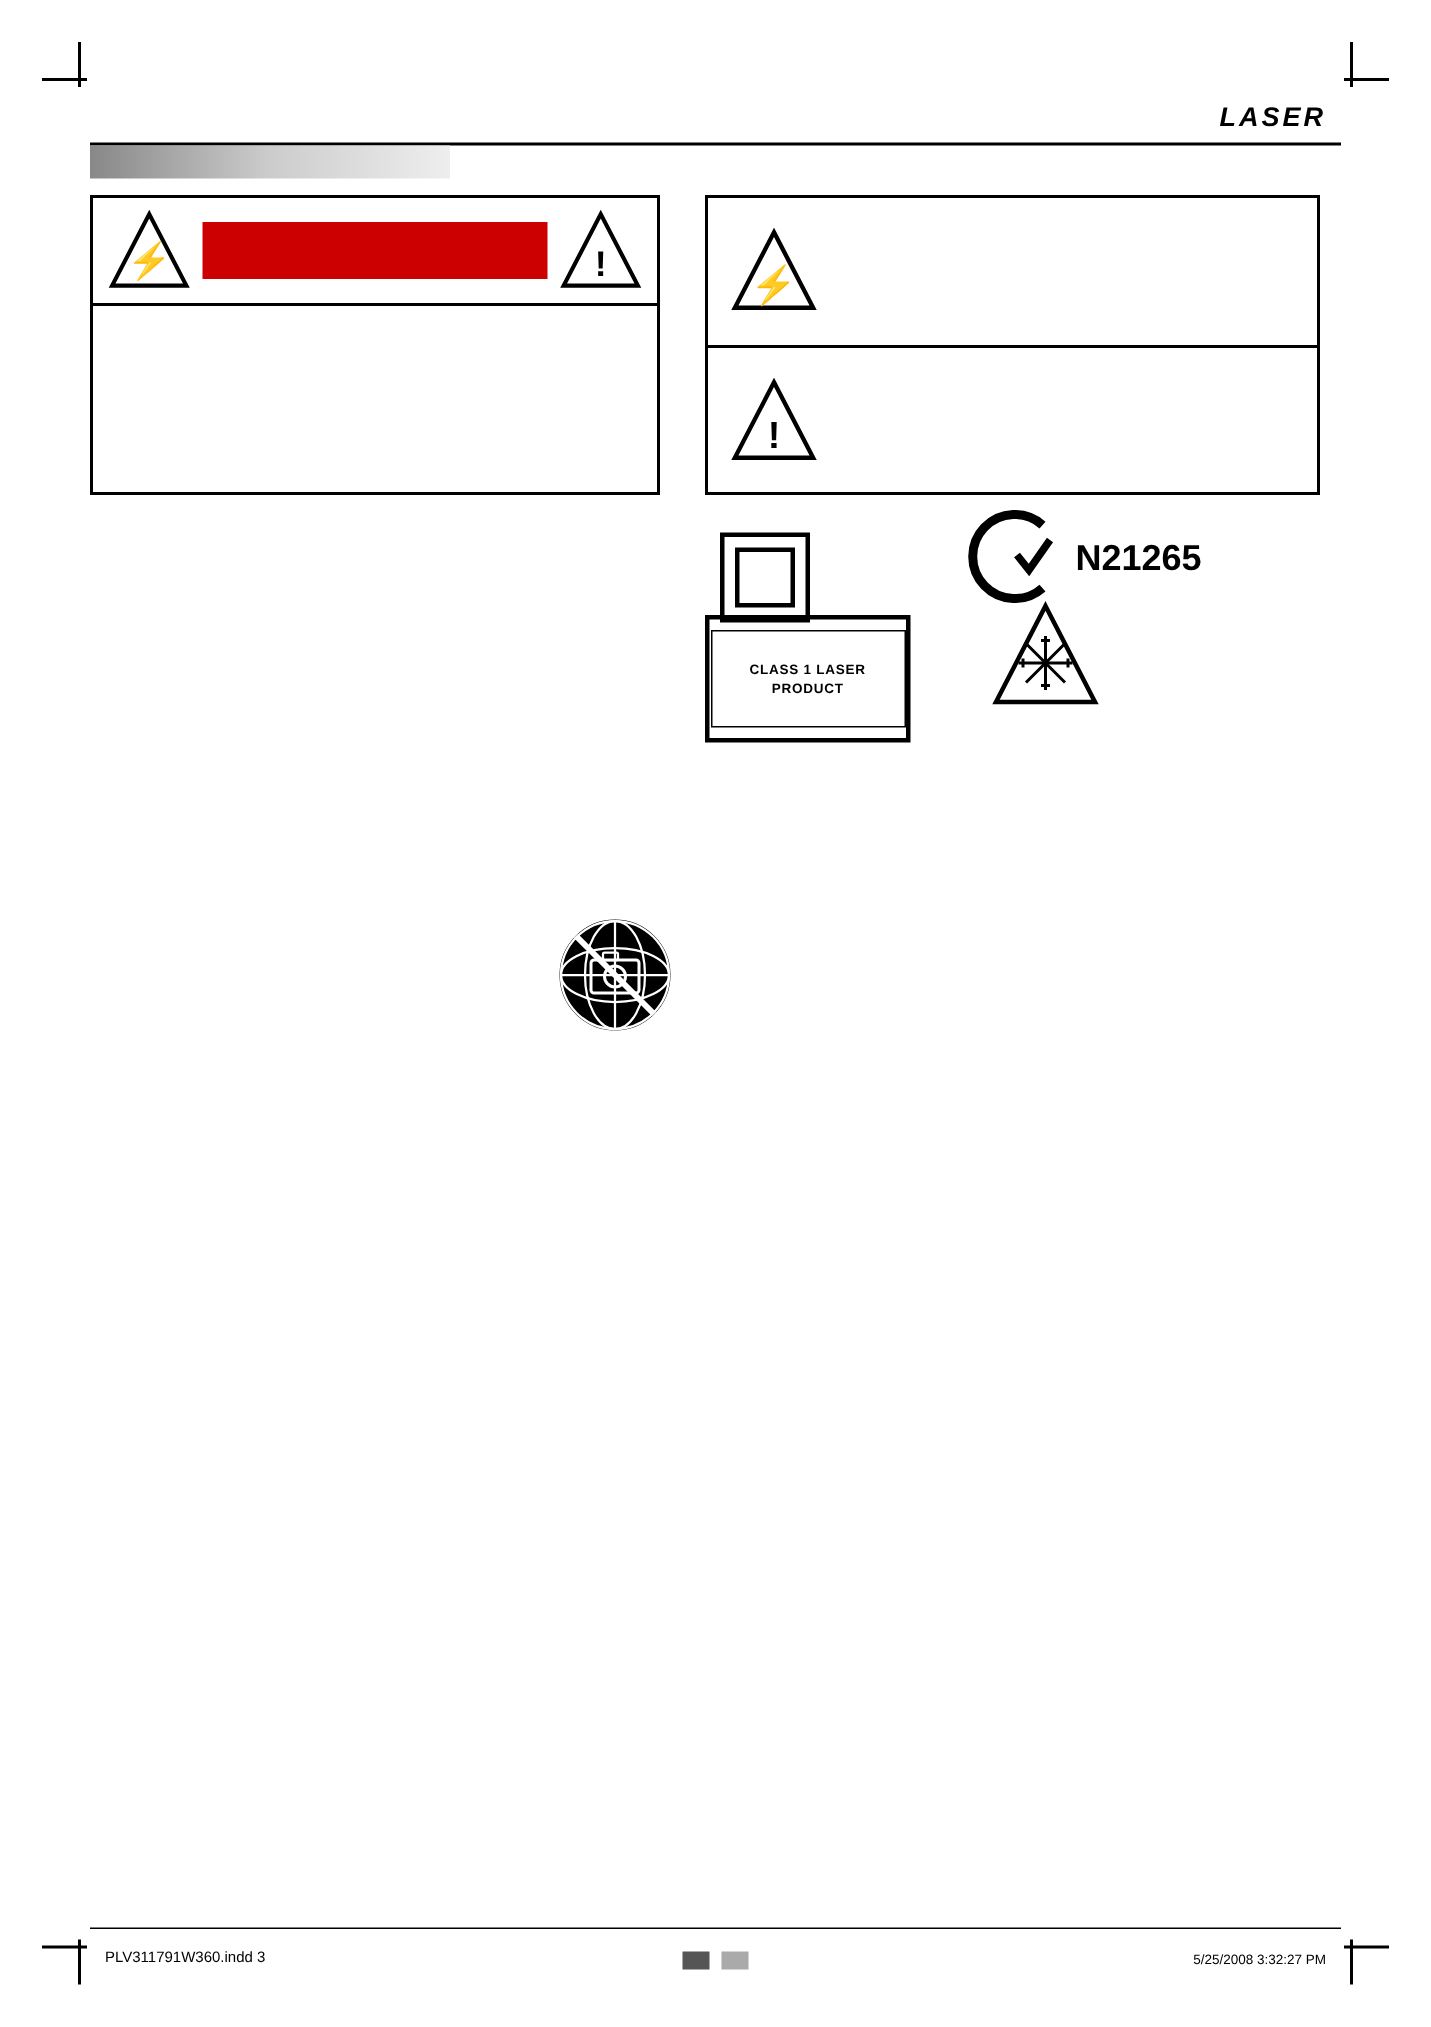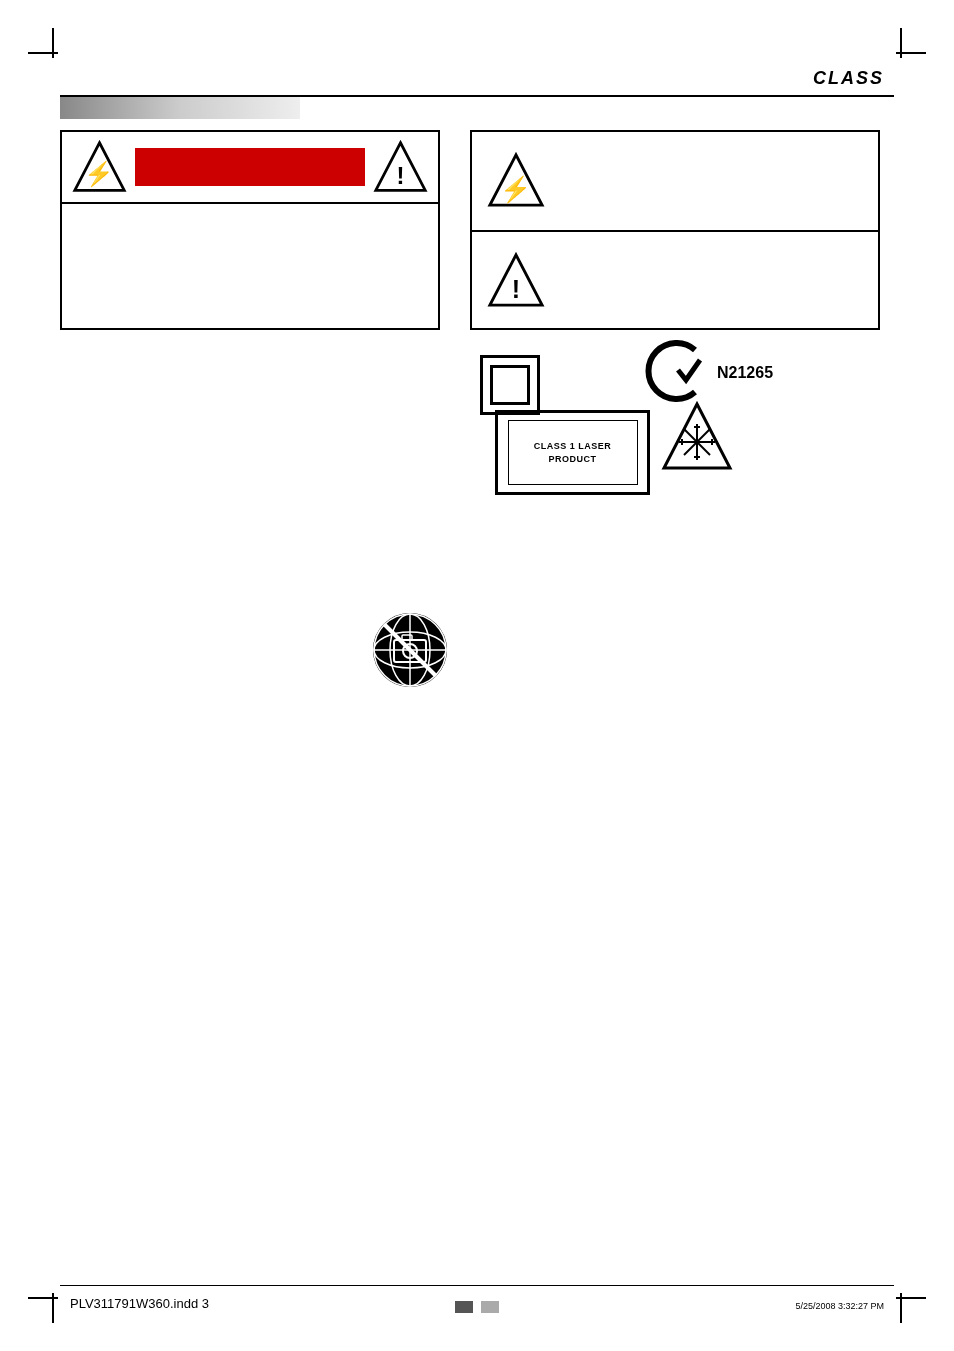--- a/index.html
+++ b/index.html
@@ -174,38 +174,37 @@
     
     .ctick-area {
       position: absolute;
       top: 340px;
       left: 640px;
       display: flex;
       align-items: center;
     }
 
     .ctick-n-label {
-      font-size: 16px;
+      font-size: 24px;
       font-weight: bold;
       margin-left: 2px;
     }
 
     
     .laser-box {
       position: absolute;
       top: 410px;
       left: 470px;
-      width: 155px;
+      width: 137px;
       height: 85px;
       border: 3px solid #000;
       display: flex;
       align-items: center;
       justify-content: center;
       text-align: center;
-      margin-left: 25px;
     }
 
     .laser-box-inner {
       border: 1px solid #000;
       width: 130px;
       height: 65px;
       display: flex;
       align-items: center;
       justify-content: center;
       text-align: center;
@@ -235,21 +234,21 @@
       left: 370px;
       width: 80px;
       height: 80px;
     }
 
     
     .bottom-left-text {
       position: absolute;
       bottom: 40px;
       left: 70px;
-      font-size: 13px;
+      font-size: 10px;
       color: #000;
     }
 
     .bottom-right-text {
       position: absolute;
       bottom: 40px;
       right: 70px;
       font-size: 9px;
       color: #000;
     }
@@ -286,21 +285,21 @@
 <div class="corner-mark corner-tr-v"></div>
 <div class="corner-mark corner-bl-h"></div>
 <div class="corner-mark corner-bl-v"></div>
 <div class="corner-mark corner-br-h"></div>
 <div class="corner-mark corner-br-v"></div>
 
 <div class="top-line"></div>
 
 <div class="bottom-line"></div>
 
-<div class="soniq-logo">CLASS</div>
+<div class="soniq-logo">LASER</div>
 
 <div class="header-bar"></div>
 
 <div class="left-warning-box">
   <div class="left-warning-top">
 
     <svg class="triangle-lightning" viewBox="0 0 60 60">
       <polygon points="30,3 57,55 3,55" fill="none" stroke="#000" stroke-width="3"></polygon>
       <text x="30" y="46" text-anchor="middle" font-size="26" font-weight="bold" fill="#000">⚡</text>
     </svg>

